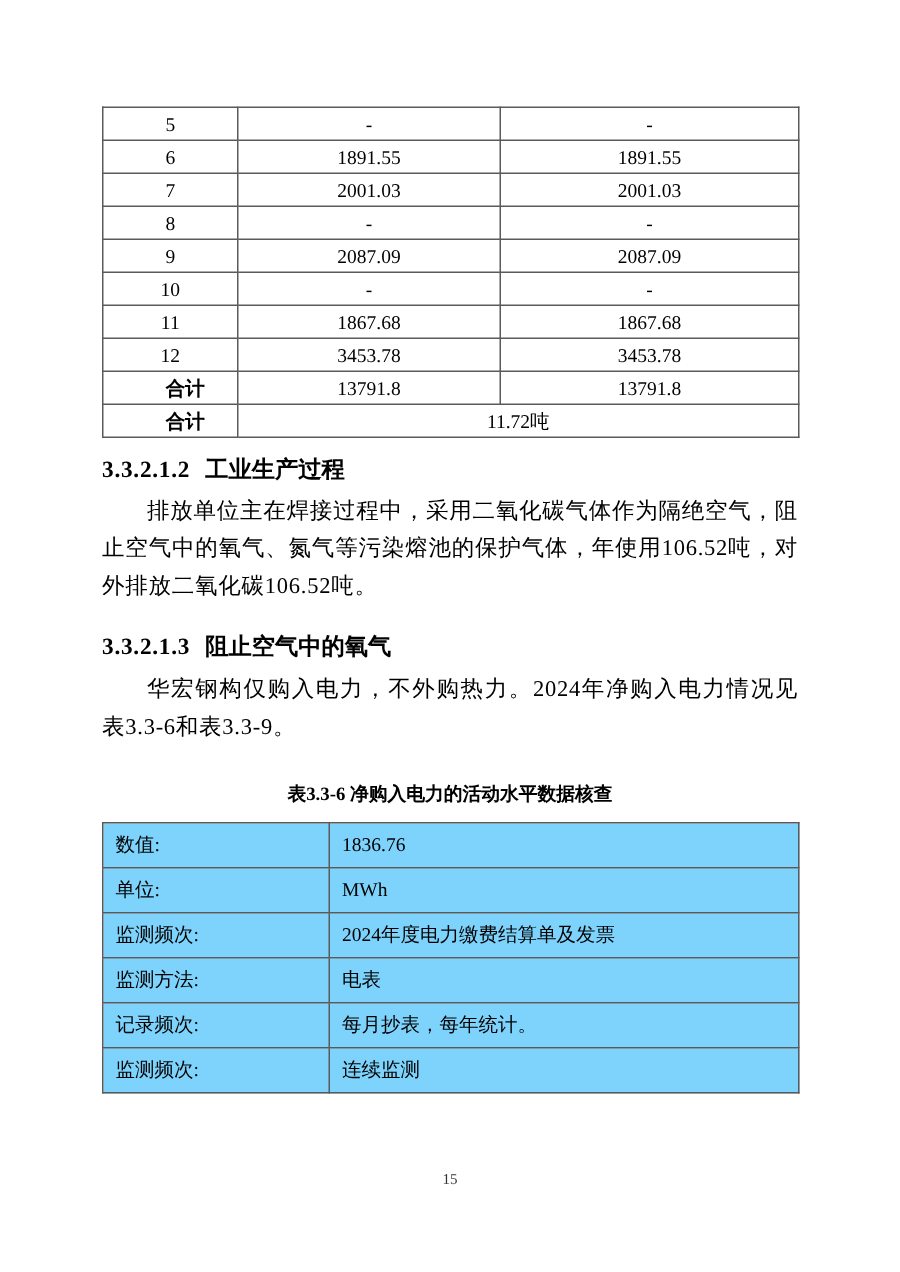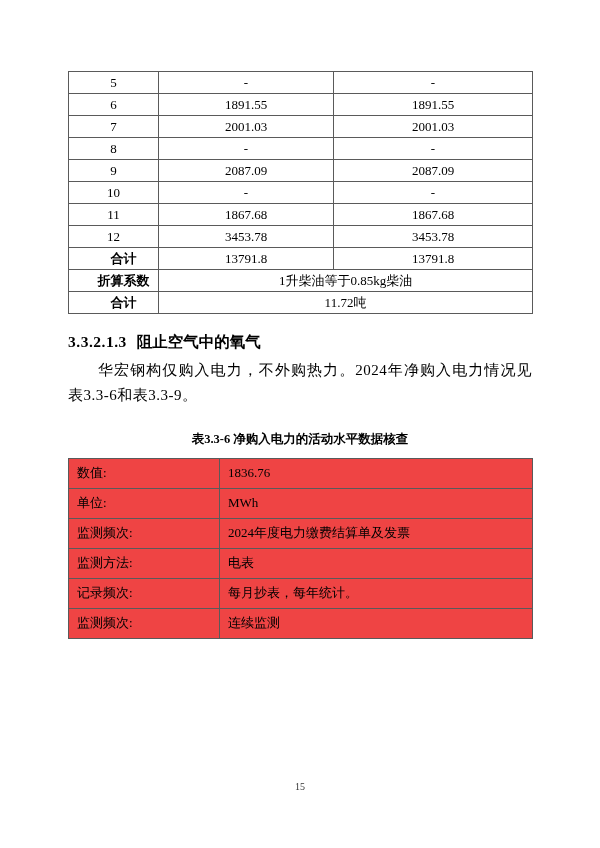--- a/index.html
+++ b/index.html
@@ -63,21 +63,21 @@
   
   .info-table { margin-top:11px; }
   .info-table td {
     border:1px solid #5a5a5a;
     height:30px;
     text-align:left;
     vertical-align:middle;
     font-size:13px;
     line-height:1.1;
     padding-left:8px;
-    background:#ef4444;
+    background:#7dd3fc;
   }
   .info-table .lc { width:151px; }
   .info-table .vc { width:313px; }
   
   .page-number {
     position:absolute;
     left:0; top:781px;
     width:100%;
     text-align:center;
     font-size:10px;
@@ -131,30 +131,30 @@
           <td class="c1">12</td>
           <td class="c2">3453.78</td>
           <td class="c3">3453.78</td>
         </tr>
         <tr>
           <td class="c1 bold">合计</td>
           <td class="c2">13791.8</td>
           <td class="c3">13791.8</td>
         </tr>
         <tr>
-          <td class="c1 bold">折算系数</td>
-          <td colspan="2">1升柴油等于0.85kg柴油</td>
-        </tr>
-        <tr>
           <td class="c1 bold">合计</td>
           <td colspan="2">11.72吨</td>
         </tr>
       </tbody>
     </table>
 
+    <div class="section-heading">
+      <span class="h-num">3.3.2.1.2</span><span>工业生产过程</span>
+    </div>
+    <p class="para">排放单位主在焊接过程中，采用二氧化碳气体作为隔绝空气，阻止空气中的氧气、氮气等污染熔池的保护气体，年使用106.52吨，对外排放二氧化碳106.52吨。</p>
 
     <div class="section-heading gap-before-heading">
       <span class="h-num">3.3.2.1.3</span><span>阻止空气中的氧气</span>
     </div>
     <p class="para para-2">华宏钢构仅购入电力，不外购热力。2024年净购入电力情况见表3.3-6和表3.3-9。</p>
 
     <div class="table-caption">表3.3-6 净购入电力的活动水平数据核查</div>
 
     <table class="info-table">
       <tbody>

